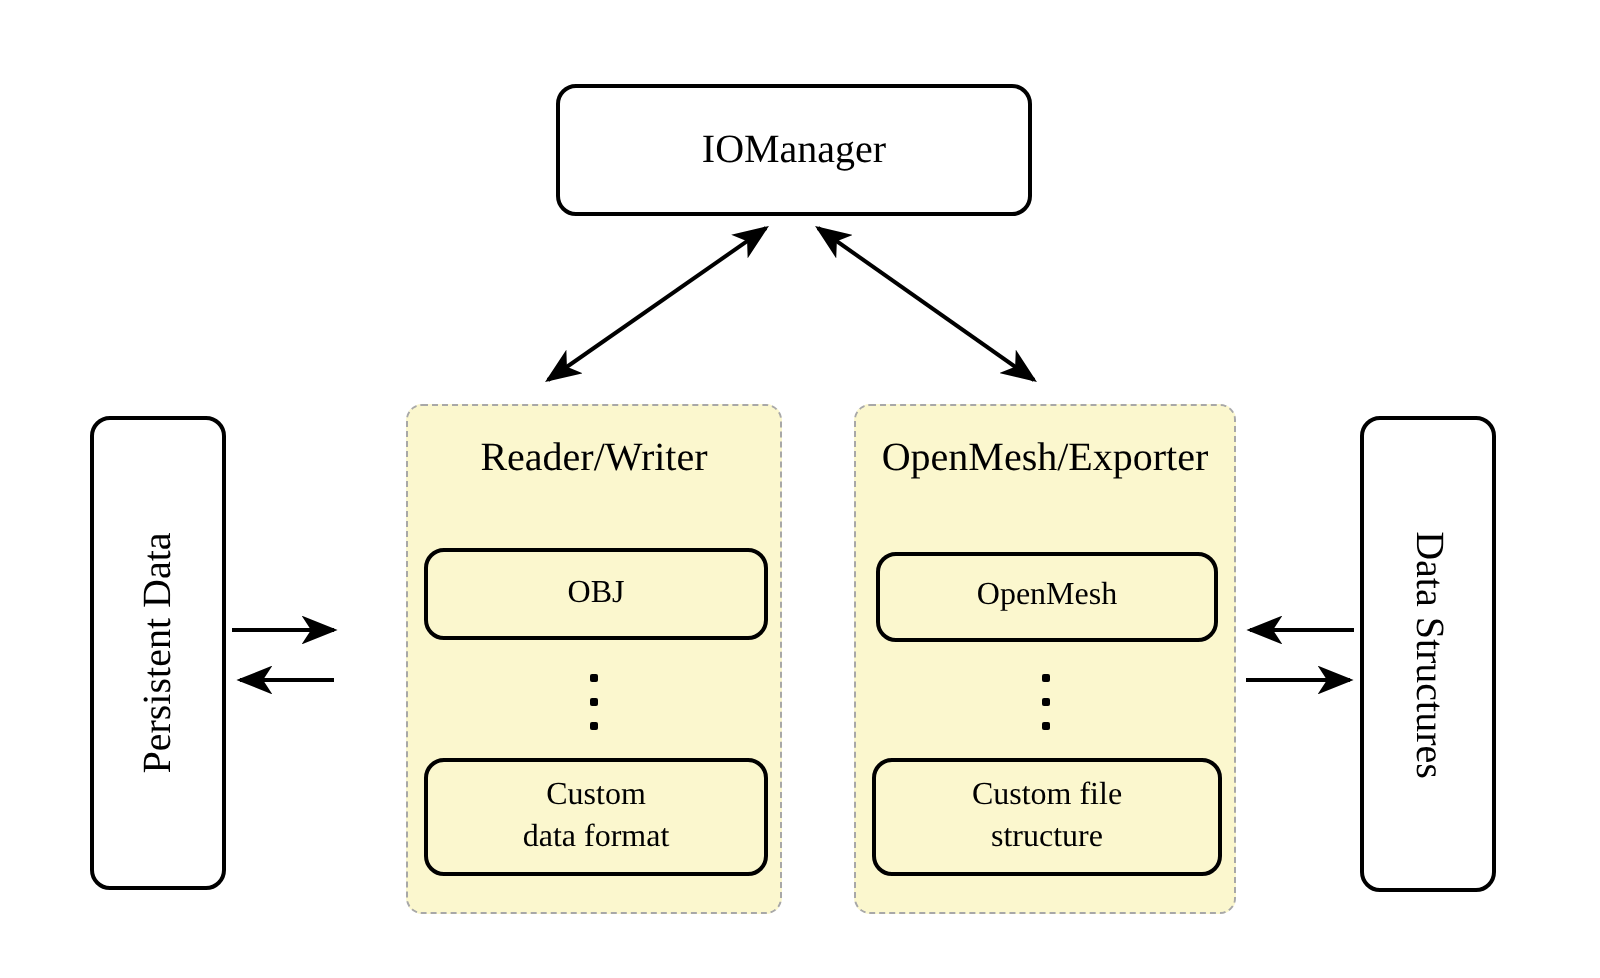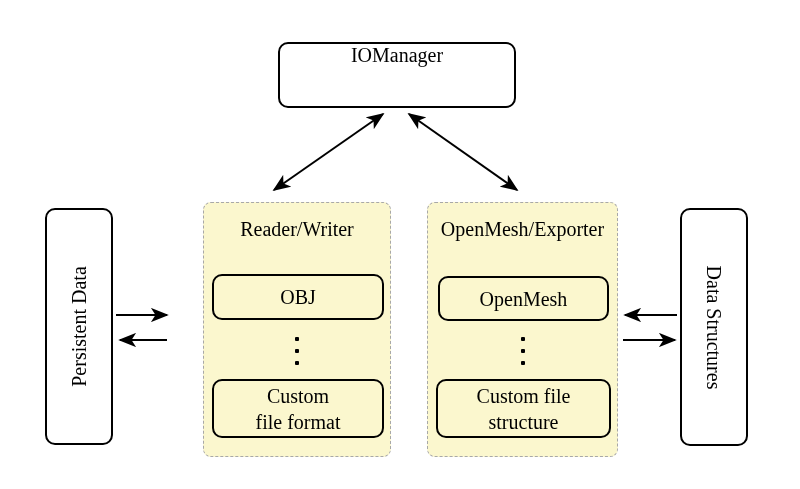--- a/index.html
+++ b/index.html
@@ -3,35 +3,35 @@
 <meta charset="utf-8">
 <style>
   html,body{margin:0;padding:0;background:#ffffff;}
   .canvas{
     position:relative;width:800px;height:489px;background:#ffffff;
     font-family:"Liberation Serif","DejaVu Serif",serif;color:#000;
     overflow:hidden;
   }
   .node{
     position:absolute;background:#ffffff;border:2.5px solid #000;
-    border-radius:10px;display:flex;align-items:flex-start;justify-content:center;
+    border-radius:10px;display:flex;align-items:center;justify-content:center;
     font-size:20px;box-sizing:border-box;
   }
   .group{
     position:absolute;background:#fbf7ce;border:1.5px dashed #a8a8a8;
     border-radius:8px;box-sizing:border-box;
   }
   .group-title{
     position:absolute;top:13px;left:0;right:0;text-align:center;
     font-size:20px;line-height:26px;
   }
   .inner{
     position:absolute;background:#fbf7ce;border:2.5px solid #000;
     border-radius:10px;display:flex;align-items:center;justify-content:center;
-    font-size:20px;text-align:center;white-space:pre-line;line-height:1.3;
+    font-size:16px;text-align:center;white-space:pre-line;line-height:1.3;
     box-sizing:border-box;
   }
   .vnode{
     position:absolute;background:#ffffff;border:2.5px solid #000;
     border-radius:10px;display:flex;align-items:center;justify-content:center;
     font-size:20px;box-sizing:border-box;
   }
   .rot-ccw{transform:rotate(-90deg);white-space:nowrap;}
   .rot-cw{transform:rotate(90deg);white-space:nowrap;}
   .dots{
@@ -63,21 +63,21 @@
     <div class="inner" style="left:8px;top:71px;width:172px;height:46px;">
       <span>OBJ</span>
     </div>
     <div class="dots" style="top:134px;">
       <i></i>
         <i></i>
         <i></i>
     </div>
     <div class="inner" style="left:8px;top:176px;width:172px;height:59px;">
       <span>Custom
-file format</span>
+data format</span>
     </div>
   </div>
 
   <div class="group" style="left:427px;top:202px;width:191px;height:255px;">
     <div class="group-title">OpenMesh/Exporter</div>
     <div class="inner" style="left:10px;top:73px;width:171px;height:45px;text-align:center;">
       <span>OpenMesh</span>
     </div>
     <div class="dots" style="top:134px;">
       <i></i>

